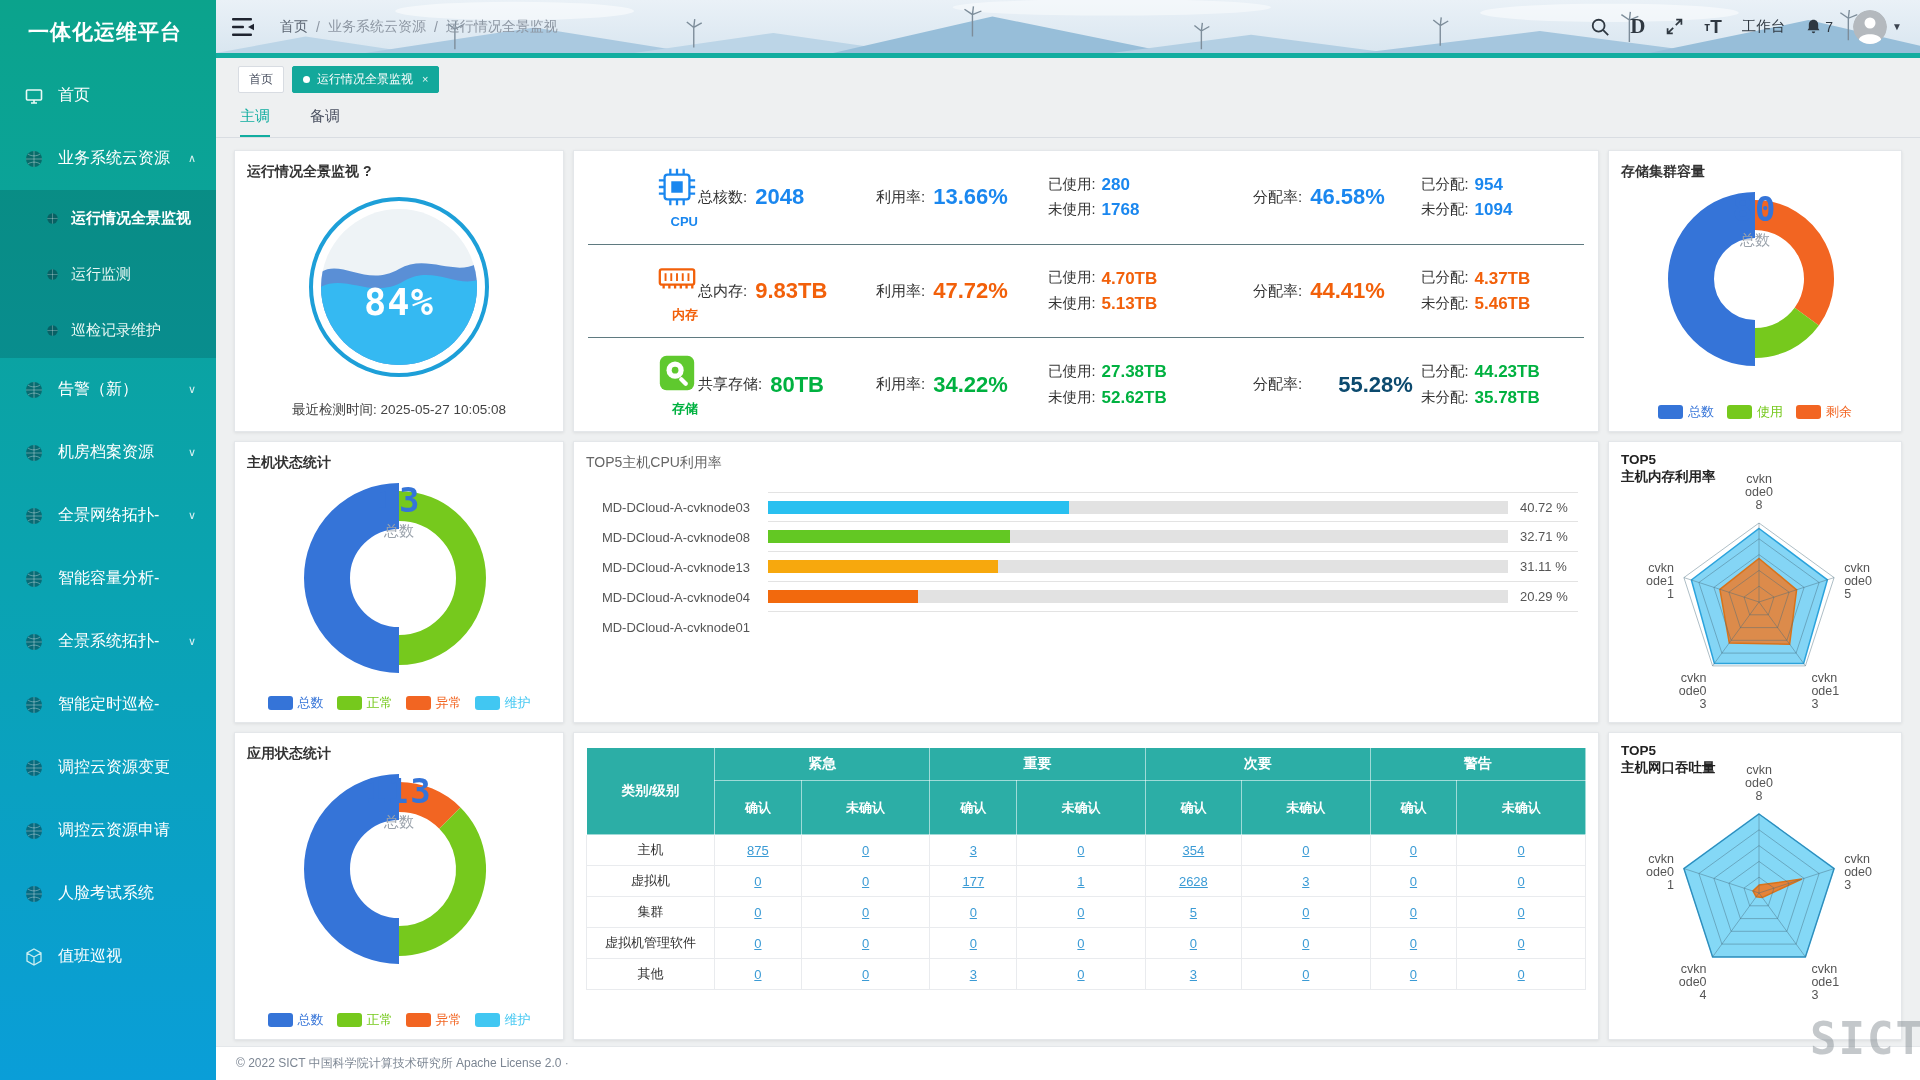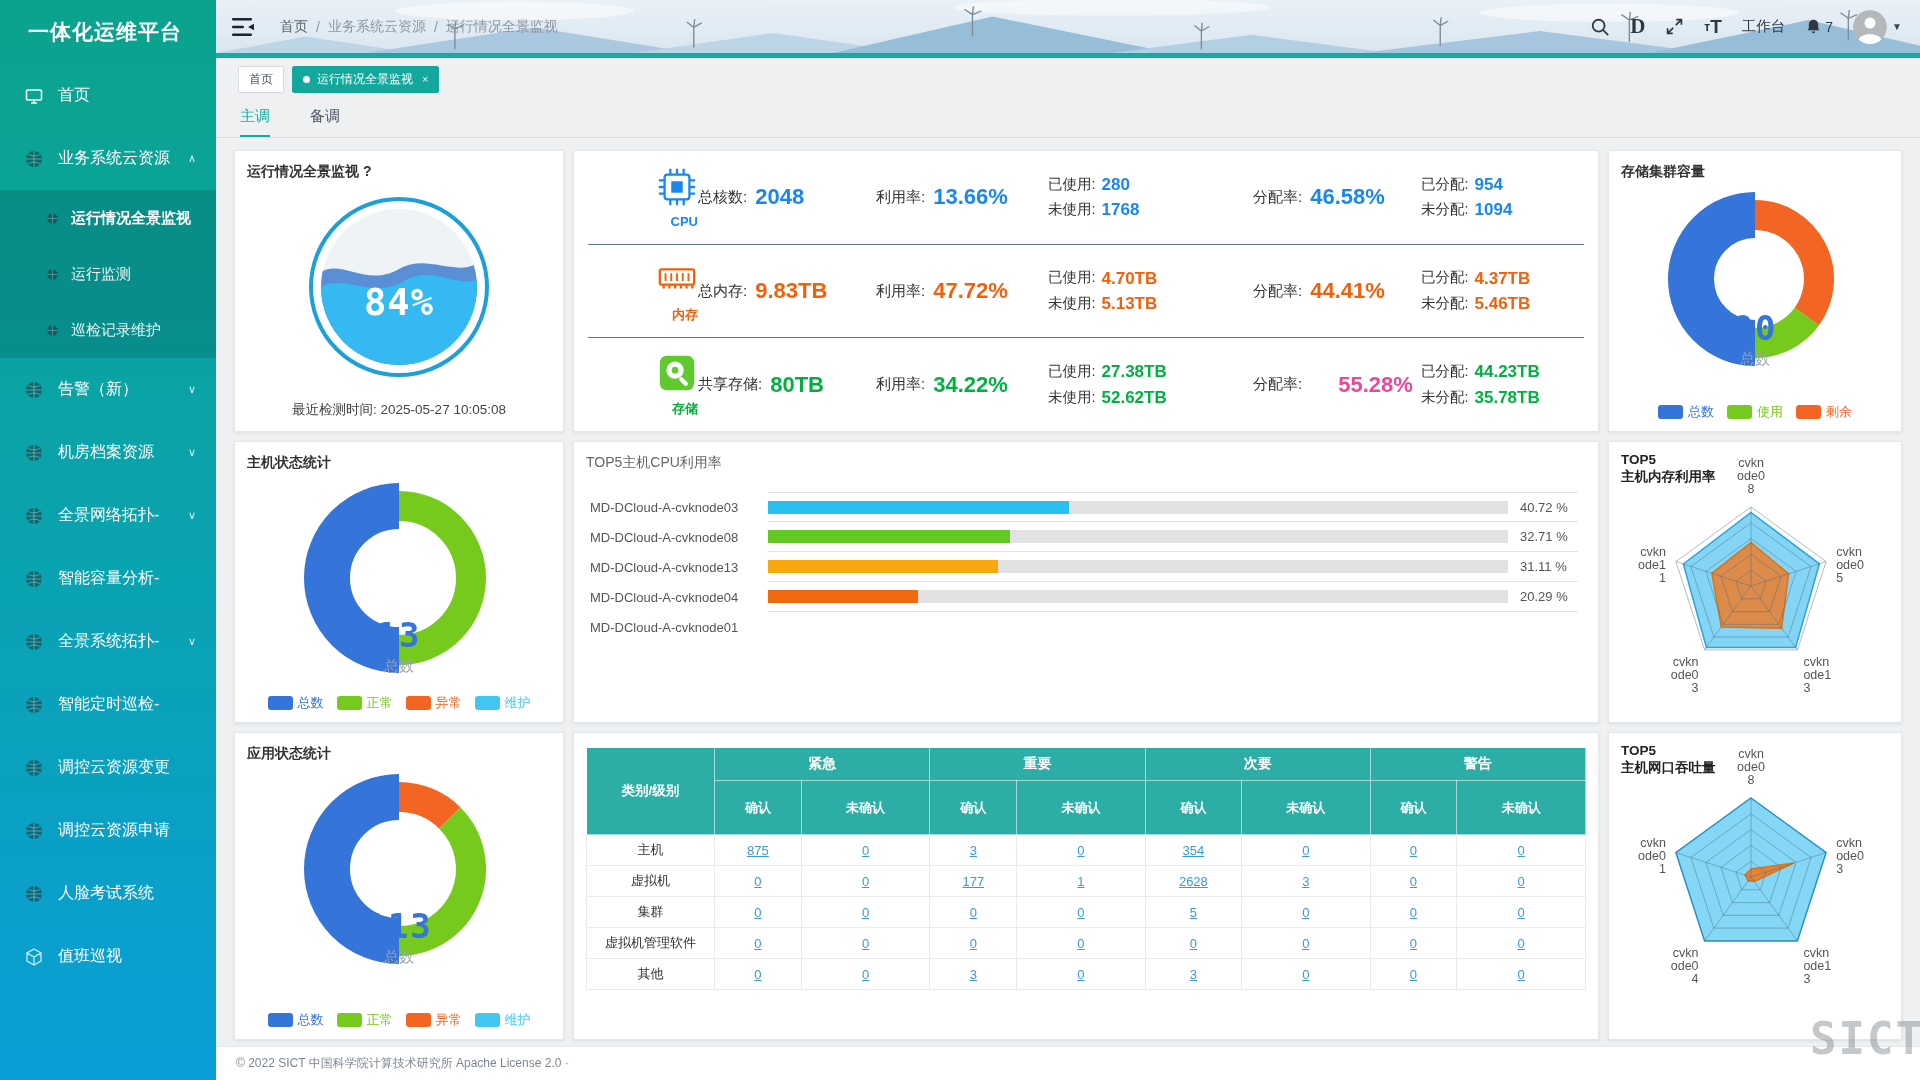--- a/index.html
+++ b/index.html
@@ -73,40 +73,40 @@
 .res-stat{display:flex;align-items:center}
 .res-stat.one .val{font-size:22px;font-weight:bold;margin-left:8px}
 .res-stat.two{flex-direction:column;align-items:flex-start;justify-content:center}
 .pair-line{display:flex;align-items:center;line-height:1.5}
 .pair-line .lab{font-size:14.5px}
 .pair-line .val{font-size:17px;font-weight:bold;margin-left:6px}
 .w1{width:178px}.w2{width:172px}.w3{width:205px}.w4{width:168px}.w5{flex:1}
 
 
 .donut-area{display:flex;justify-content:center;margin-top:8px;position:relative}
-.donut-center{position:absolute;top:0;left:0;right:0;bottom:0;display:flex;flex-direction:column;align-items:center;justify-content:flex-end;pointer-events:none}
+.donut-center{position:absolute;top:0;left:0;right:0;bottom:0;display:flex;flex-direction:column;align-items:center;justify-content:flex-start;pointer-events:none}
 .center-num{font-family:"DejaVu Sans Mono",monospace;font-weight:bold;font-size:34px;color:#3574d8;letter-spacing:2px}
 .center-lab{font-size:15px;color:#9aa2ab;margin-top:2px}
 .legend{display:flex;justify-content:center;gap:13px;font-size:13px;position:absolute;bottom:10px;left:0;right:0}
 .legend-item{display:flex;align-items:center;cursor:pointer}
 .legend .chip{width:25px;height:14px;border-radius:3px;margin-right:5px}
 
 
 .bar-chart{margin-top:20px;padding:0 8px 0 4px}
 .bar-row{display:flex;align-items:center;height:30px}
 .bar-plot{flex:1;display:flex;align-items:center;border-bottom:1px solid #e3e3e3;height:100%}
 .bar-row:first-child .bar-plot{border-top:1px solid #e3e3e3}
-.bar-label{width:178px;font-size:13px;color:#555;padding-right:10px}
+.bar-label{width:178px;text-align:right;font-size:13px;color:#555;padding-right:18px}
 .bar-track{flex:1;height:13px;background:#e2e2e2;position:relative}
 .bar-fill{height:100%;width:0}
 .bar-value{width:70px;font-size:13px;color:#555;padding-left:12px}
 
 
 .radar-title{font-size:13.5px;font-weight:bold;color:#222;line-height:1.25;position:absolute;top:10px;left:12px;z-index:2}
-.radar-area{display:flex;justify-content:flex-start;}
+.radar-area{display:flex;justify-content:flex-end;margin-top:16px}
 
 
 table.alarm{width:100%;border-collapse:collapse;margin-top:2px}
 table.alarm th{background:#2caea6;color:#fff;font-weight:bold;border:1px solid rgba(255,255,255,.55);text-align:center}
 table.alarm th.grp{height:33px;font-size:14px}
 table.alarm th.sub{height:54px;font-size:13px}
 table.alarm th.corner{width:128px;font-size:13.5px}
 table.alarm td{border:1px solid #e9ebee;text-align:center;height:31px;font-size:13px;color:#333}
 .cell-link{color:#3b9bd5;text-decoration:underline;cursor:pointer}
 
@@ -463,21 +463,21 @@
                 <span class="lab">已使用:</span>
                 <span class="val" style="color: rgb(0, 177, 64);">27.38TB</span>
               </div>
             <div class="pair-line">
                 <span class="lab">未使用:</span>
                 <span class="val" style="color: rgb(0, 177, 64);">52.62TB</span>
               </div>
           </div>
           <div class="res-stat one w4">
               <span class="lab">分配率:</span>
-              <span class="val" style="color: #ec4899; margin-left: 36px;">55.28%</span>
+              <span class="val" style="color: #0c4a6e; margin-left: 36px;">55.28%</span>
             </div>
           <div class="res-stat two w5">
             <div class="pair-line">
                 <span class="lab">已分配:</span>
                 <span class="val" style="color: rgb(0, 177, 64);">44.23TB</span>
               </div>
             <div class="pair-line">
                 <span class="lab">未分配:</span>
                 <span class="val" style="color: rgb(0, 177, 64);">35.78TB</span>
               </div>

